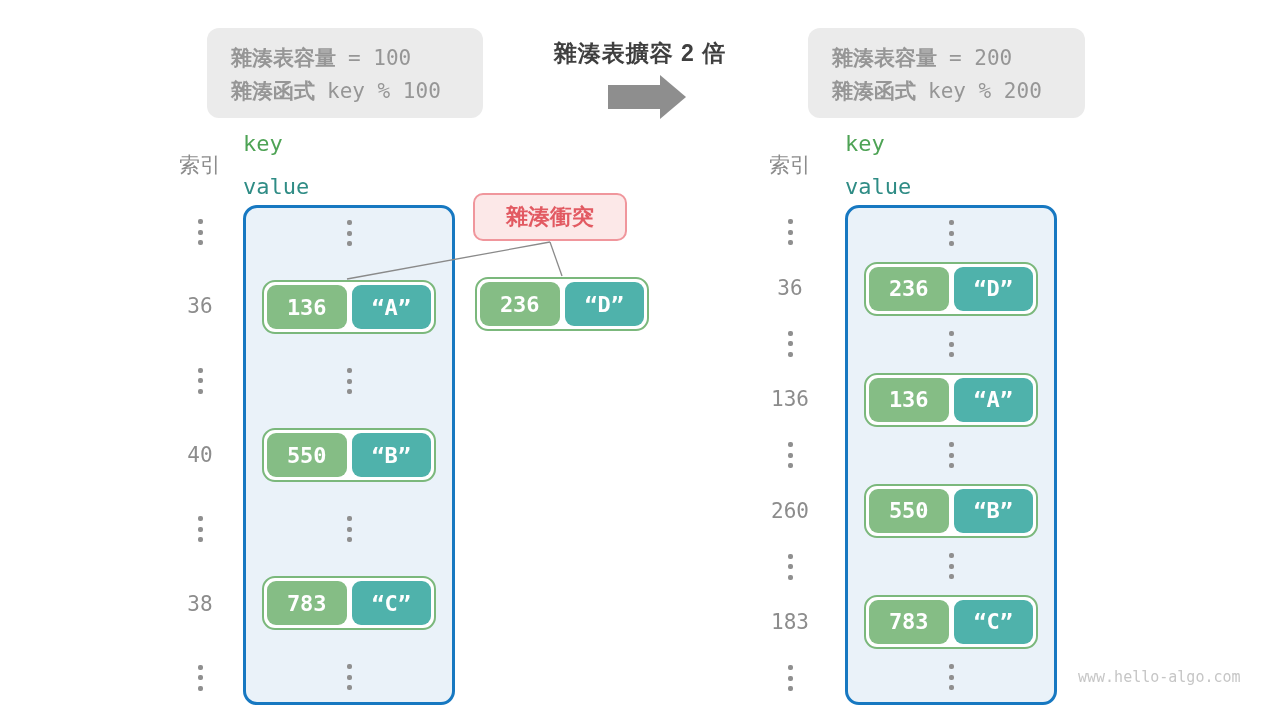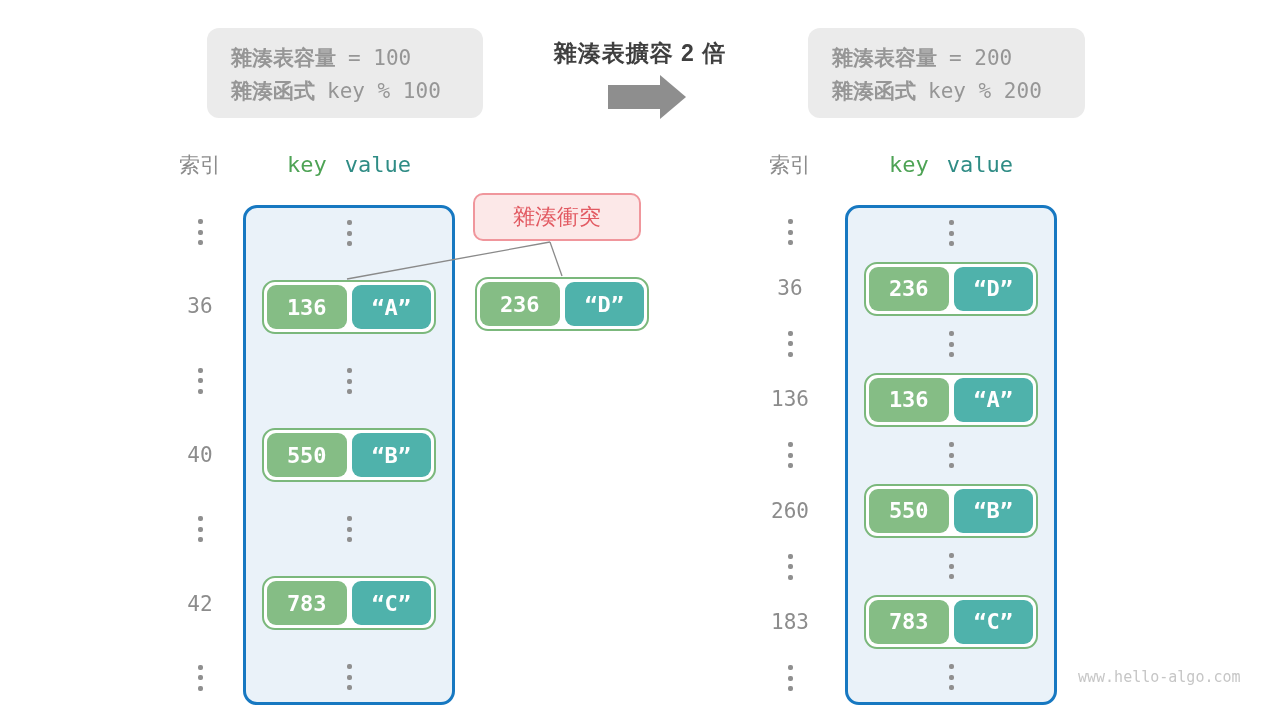--- a/index.html
+++ b/index.html
@@ -24,21 +24,21 @@
 
   
   .side{position:absolute;top:140px;}
   #side-left{left:165px;}
   #side-right{left:755px;}
   .head-row{display:flex;height:35px;align-items:center;margin-bottom:23px;margin-top:7px;}
   .idx-head{width:70px;text-align:center;font-size:21px;color:var(--gray-text);}
   #side-left .idx-head{margin-right:8px;}
   #side-right .idx-head{margin-right:20px;}
   .kv-head{width:212px;display:flex;justify-content:center;gap:18px;
-           font-family:"DejaVu Sans Mono",monospace;font-size:22px;}
+           font-family:"DejaVu Sans Mono",monospace;font-size:22px;flex-direction:column;}
   .kv-head .k{color:var(--header-key);}
   .kv-head .v{color:var(--header-value);}
   .body-row{display:flex;}
   .idx-col{width:70px;height:500px;box-sizing:border-box;display:flex;flex-direction:column;
            justify-content:space-between;align-items:center;padding:12px 0;}
   #side-left .idx-col{margin-right:8px;}
   #side-right .idx-col{margin-right:20px;}
   .table-box{width:212px;height:500px;box-sizing:border-box;background:var(--table-bg);
              border:3px solid var(--blue-border);border-radius:14px;display:flex;flex-direction:column;
              justify-content:space-between;align-items:center;padding:10px 0;}
@@ -50,24 +50,24 @@
   
   .pill{box-sizing:border-box;width:174px;height:54px;background:#fff;
         border:2px solid var(--pill-border);border-radius:13px;
         display:flex;gap:5px;padding:3px;align-items:stretch;}
   .cell{flex:1;border-radius:9px;color:#fff;display:flex;align-items:center;justify-content:center;
         font-family:"DejaVu Sans Mono",monospace;font-weight:bold;font-size:22px;}
   .cell.key{background:var(--key-green);}
   .cell.val{background:var(--value-teal);}
 
   
-  .collision-label{position:absolute;left:473px;top:193px;width:168px;height:48px;box-sizing:border-box;
+  .collision-label{position:absolute;left:473px;top:193px;width:154px;height:48px;box-sizing:border-box;
                    background:var(--collision-bg);border:2px solid var(--collision-border);border-radius:10px;
                    display:flex;align-items:center;justify-content:center;
-                   font-weight:normal;font-size:22px;color:var(--collision-text);}
+                   font-weight:bold;font-size:22px;color:var(--collision-text);}
   .loose-pill{position:absolute;left:475px;top:277px;}
 
   .overlay{position:absolute;left:0;top:0;pointer-events:none;}
 
   .watermark{position:absolute;left:1078px;top:668px;
              font-family:"DejaVu Sans Mono",monospace;font-size:15px;color:var(--watermark);}
 </style>
 </head>
 <body>
 
@@ -117,21 +117,21 @@
             <div class="dot"></div>
             <div class="dot"></div>
             <div class="dot"></div>
           </div>
           <div class="idx-label">40</div>
           <div class="dots">
             <div class="dot"></div>
             <div class="dot"></div>
             <div class="dot"></div>
           </div>
-          <div class="idx-label">42</div>
+          <div class="idx-label">38</div>
           <div class="dots">
             <div class="dot"></div>
             <div class="dot"></div>
             <div class="dot"></div>
           </div>
         </div>
       <div class="table-box" id="tbl-left">
           <div class="dots">
             <div class="dot"></div>
             <div class="dot"></div>

